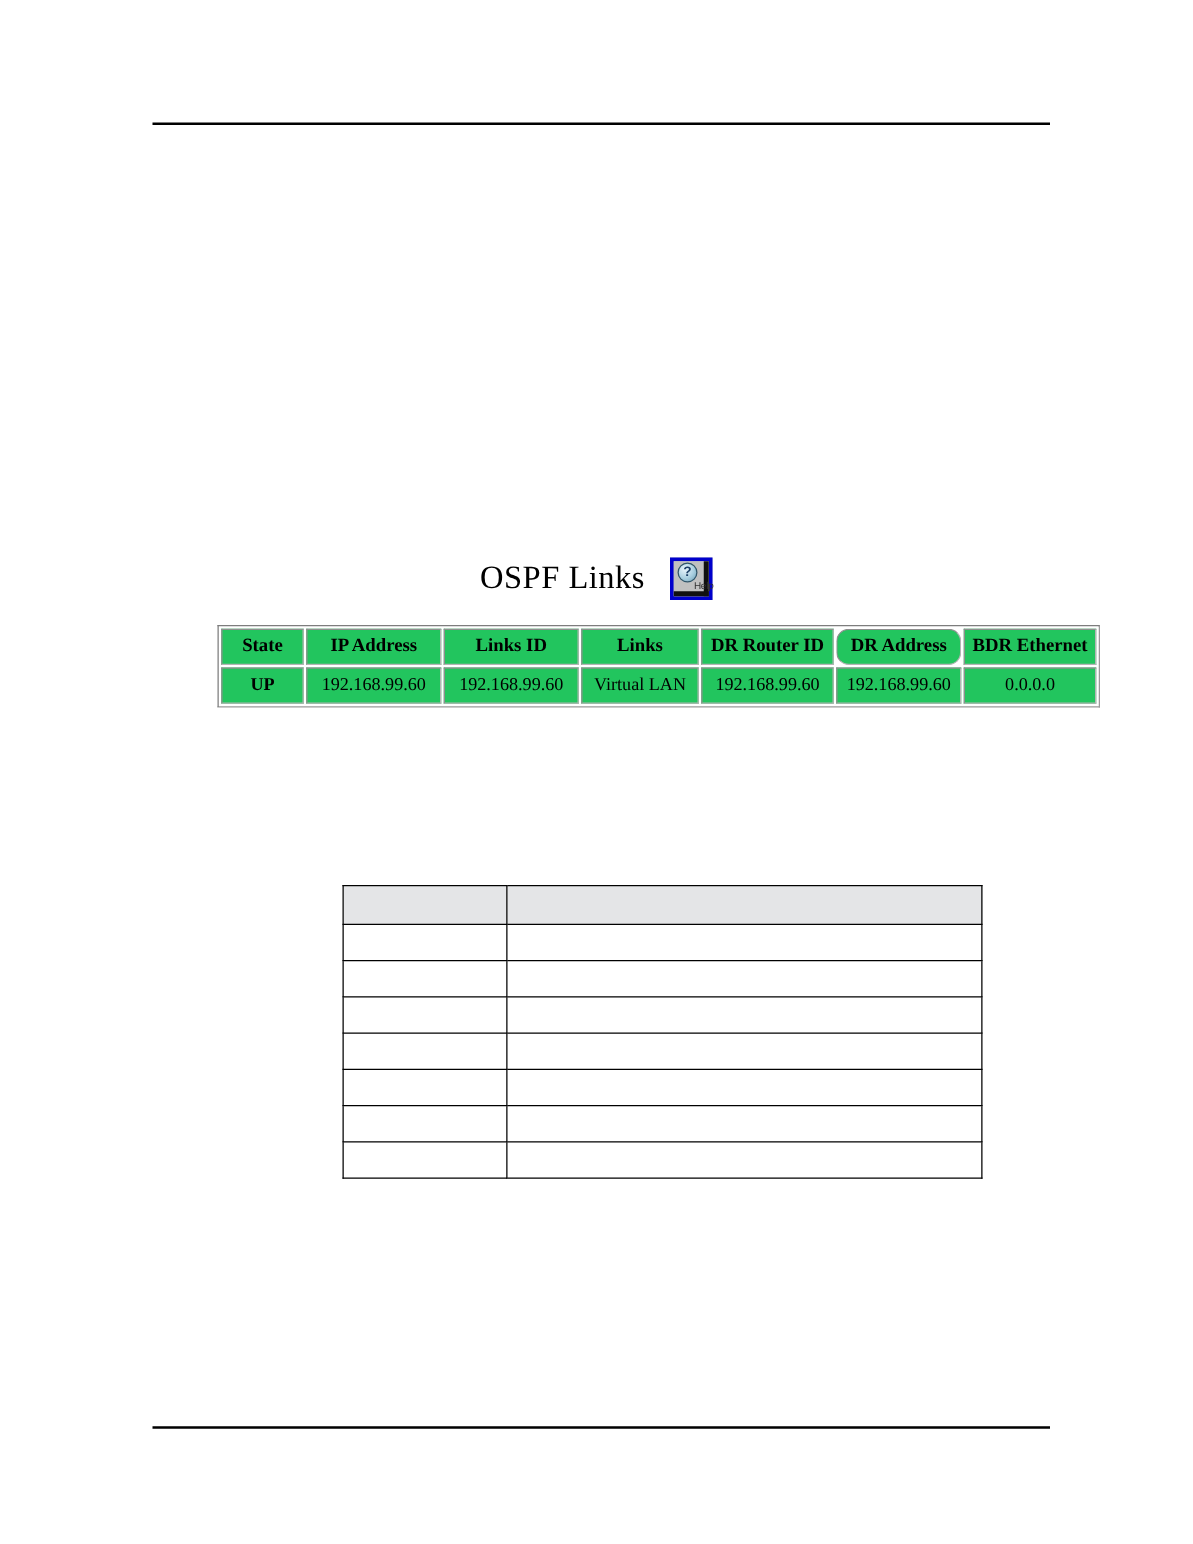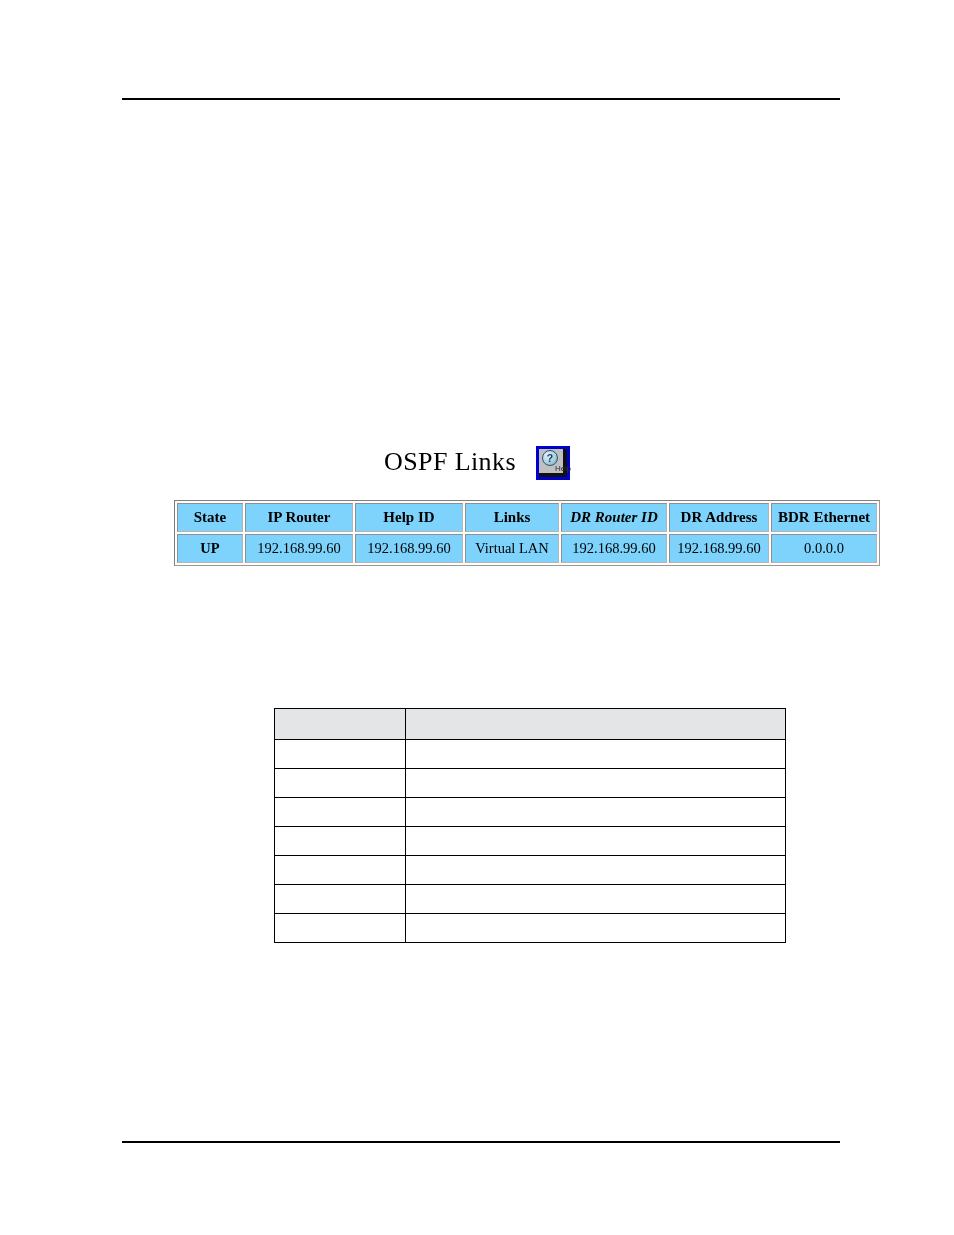--- a/index.html
+++ b/index.html
@@ -115,43 +115,43 @@
     border-top-color: #7d7d7d;
     border-left-color: #7d7d7d;
     font-family: "Liberation Serif", serif;
     font-size: 14.5px;
   }
   table.ospf td,
   table.ospf th {
     border: 1px solid #b4b4b4;
     border-top-color: #8f8f8f;
     border-left-color: #8f8f8f;
-    background: #7dd3fc;
+    background: #22c55e;
     text-align: center;
     vertical-align: middle;
     padding: 3px 6px;
     height: 21px;
     white-space: nowrap;
     font-weight: normal;
     color: #000000;
   }
   table.ospf th {
     font-weight: bold;
     font-size: 15px;
   }
   table.ospf td.state-cell {
     font-weight: bold;
     margin-top: 31px;
   }
   .col-state       { width: 52px;  }
   .col-ip          { width: 94px;  }
   .col-area        { width: 94px;  }
   .col-type        { width: 80px;  }
-  .col-drrouter    { width: 92px; font-style: italic;  }
-  .col-draddress   { width: 86px;  }
+  .col-drrouter    { width: 92px;  }
+  .col-draddress   { width: 86px; border-radius: 10px;  }
   .col-bdraddress  { width: 92px;  }
 
   
   .blank-wrap {
     position: absolute;
     left: 274px;
     top: 708px;
   }
   table.blank {
     border-collapse: collapse;
@@ -184,22 +184,22 @@
       <span class="help-word">Help</span>
     </span>
   </div>
 </div>
 
 <div class="ospf-wrap">
   <table class="ospf">
     <thead>
       <tr>
         <th class="col-state">State</th>
-        <th class="col-ip">IP Router</th>
-        <th class="col-area">Help ID</th>
+        <th class="col-ip">IP Address</th>
+        <th class="col-area">Links ID</th>
         <th class="col-type">Links</th>
         <th class="col-drrouter">DR Router ID</th>
         <th class="col-draddress">DR Address</th>
         <th class="col-bdraddress">BDR Ethernet</th>
       </tr>
     </thead>
     <tbody>
       <tr>
         <td class="state-cell">UP</td>
         <td>192.168.99.60</td>

